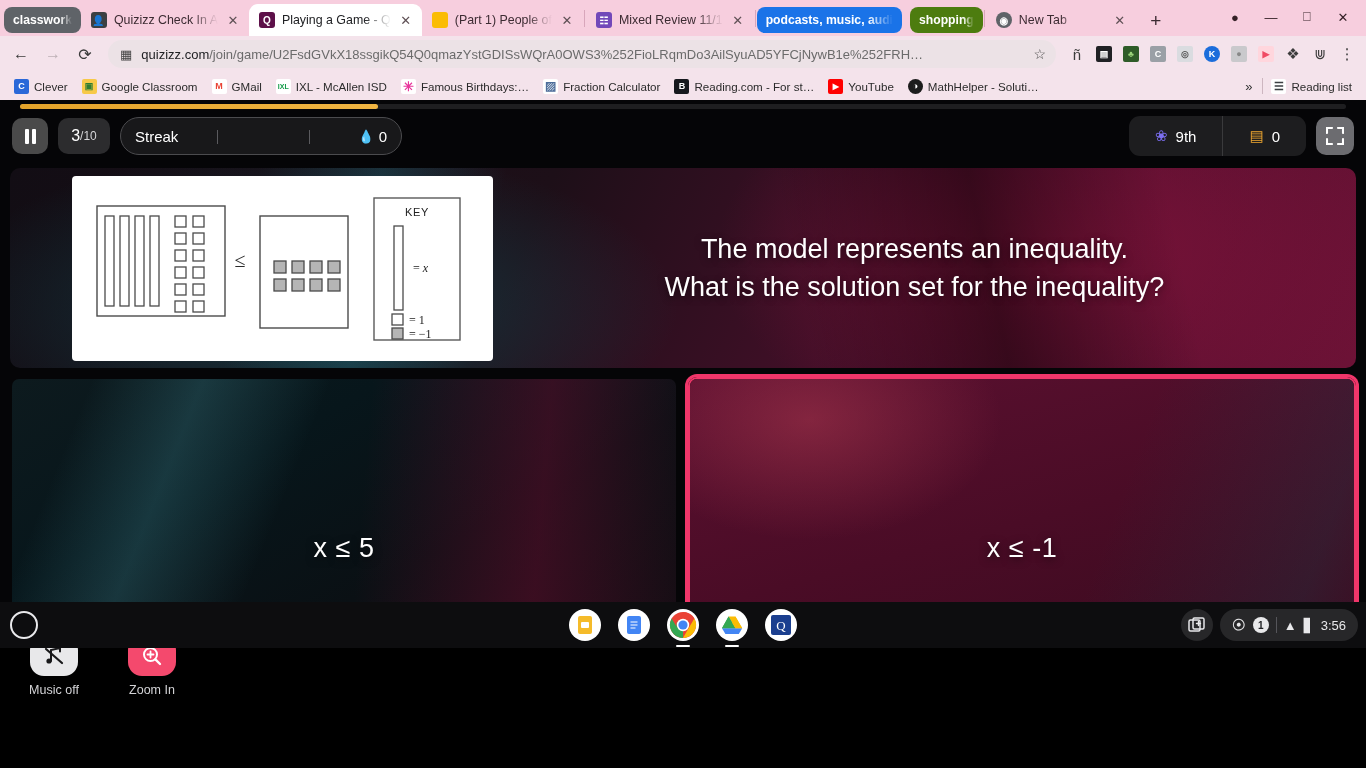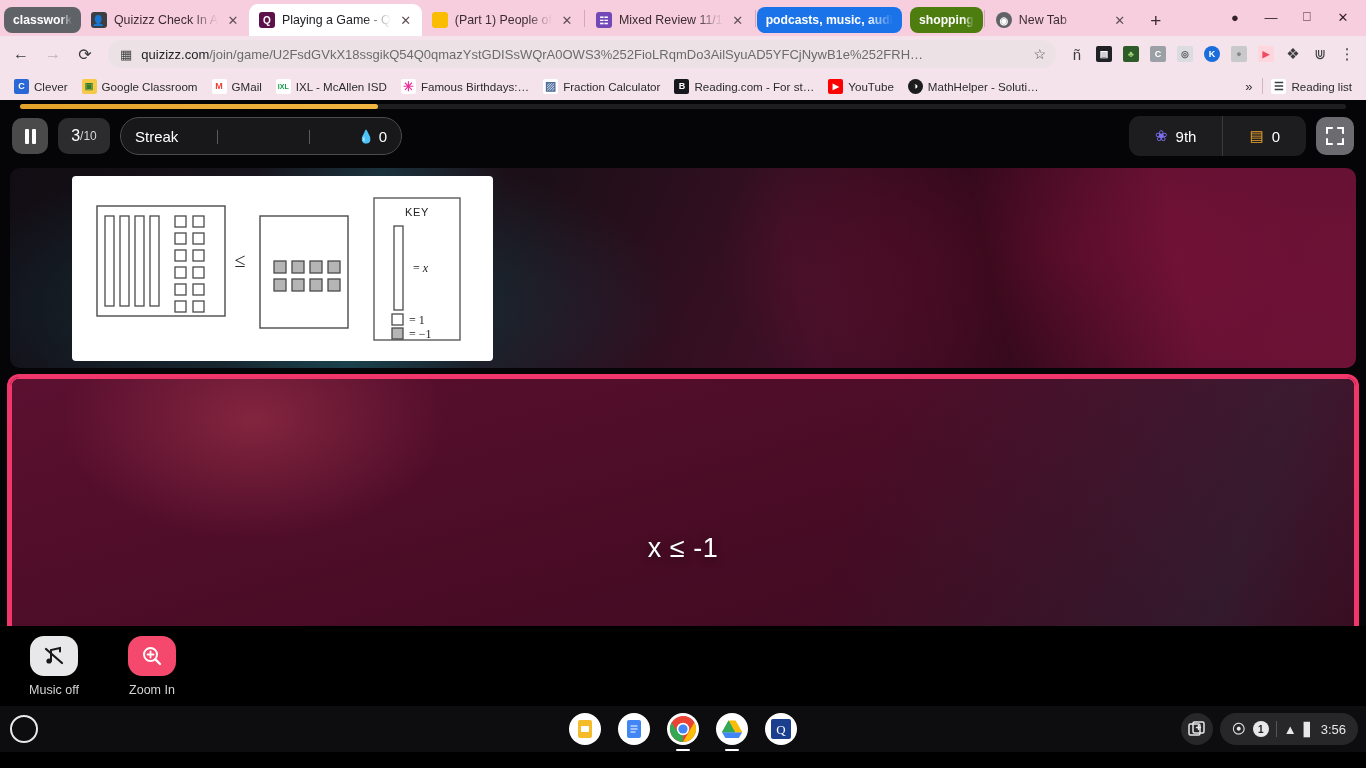--- a/index.html
+++ b/index.html
@@ -4,21 +4,21 @@
 <style>
   * { box-sizing: border-box; margin: 0; padding: 0; }
   html, body {
     width: 1366px; height: 768px;
     overflow: hidden;
     font-family: "Liberation Sans", sans-serif;
     background: #000;
   }
 
   
-  .browser { width: 1366px; height: 752px; position: relative; }
+  .browser { width: 1366px; height: 648px; position: relative; }
 
   .tabstrip {
     height: 36px; background: #f7cede;
     display: flex; align-items: flex-end;
     padding-left: 4px; position: relative;
   }
   .tab {
     height: 32px; display: flex; align-items: center;
     padding: 0 8px 0 10px; gap: 7px;
     border-radius: 9px 9px 0 0;
@@ -562,23 +562,31 @@
           <text x="334" y="32" font-family="Liberation Sans, sans-serif" font-size="11" fill="#222" text-anchor="middle" letter-spacing="0.6">KEY</text>
           <rect x="311" y="42" width="9" height="84" fill="#fff" stroke="#4a4a4a" stroke-width="1.3"></rect>
           <text x="330" y="88" font-family="Liberation Serif, serif" font-size="12" fill="#222">= <tspan font-style="italic">x</tspan></text>
           <rect x="309" y="130" width="11" height="11" fill="#fff" stroke="#4a4a4a" stroke-width="1.3"></rect>
           <text x="326" y="140" font-family="Liberation Serif, serif" font-size="12" fill="#222">= 1</text>
           <rect x="309" y="144" width="11" height="11" fill="#b5b5b5" stroke="#4a4a4a" stroke-width="1.3"></rect>
           <text x="326" y="154" font-family="Liberation Serif, serif" font-size="12" fill="#222">= −1</text>
         </svg>
       </div>
 
+      <div class="qtext">
+        <div>The model represents an inequality.</div>
+        <div>What is the solution set for the inequality?</div>
+      </div>
     </div>
 
     <div class="answers">
+      <div class="ans">
+        <span class="bg bg2"></span>
+        <span class="ans-label">x ≤ 5</span>
+      </div>
       <div class="ans hover">
         <span class="bg bg4"></span>
         <span class="ans-label">x ≤ -1</span>
       </div>
     </div>
 
     <div class="gtools">
       <div class="gtool">
         <div class="gtool-ico" style="background:#e8e8ea">
           <svg width="24" height="24" viewBox="0 0 24 24">

